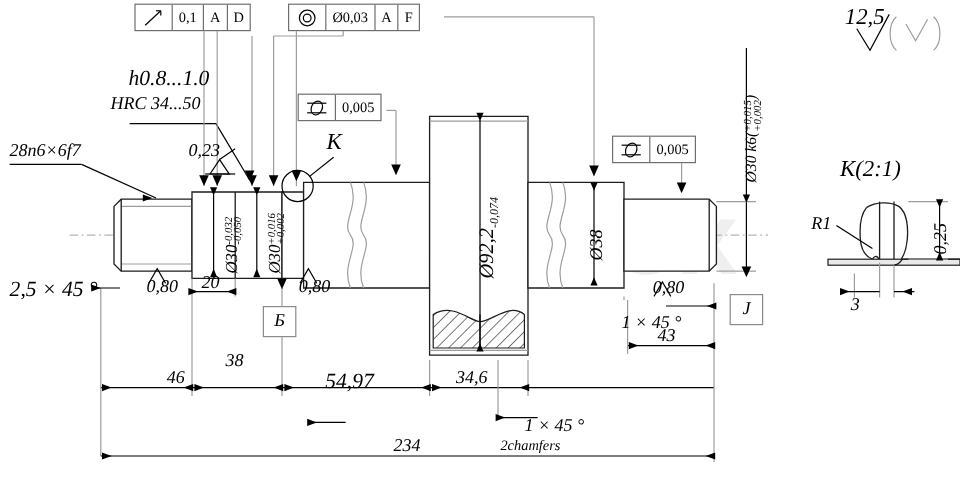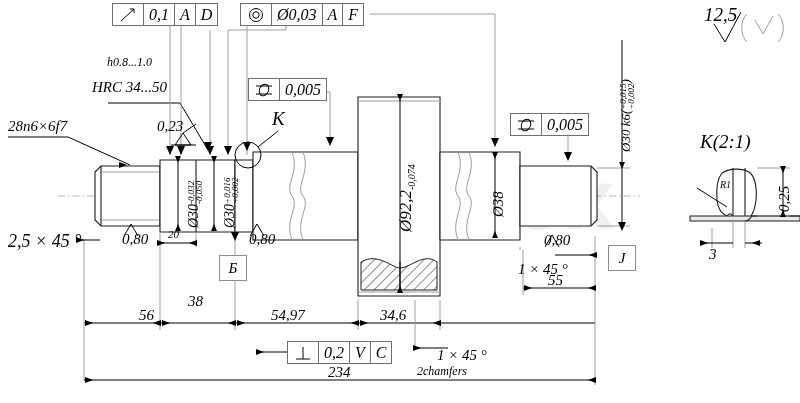--- a/index.html
+++ b/index.html
@@ -14,21 +14,21 @@
 
   
   .lbl{position:absolute;font-style:italic;white-space:nowrap;z-index:6;
        font-family:"Liberation Serif",serif;}
   .v{transform-origin:0 0;}
 
   
   .fcf{position:absolute;display:flex;border:1px solid #6f6f6f;background:#fff;
        height:21px;z-index:8;}
   .fcf > div{display:flex;align-items:center;justify-content:center;
-       border-right:1px solid #6f6f6f;font-style:italic;font-size:16px;padding:0 5px;}
+       border-right:1px solid #6f6f6f;font-size:12px;padding:0 5px;}
   .fcf > div:last-child{border-right:none;}
   .fcf .sym{padding:0 3px;width:24px;}
 
   .datum{position:absolute;border:1px solid #8a8a8a;background:#fff;
          width:26px;height:24px;display:flex;align-items:center;justify-content:center;
          font-style:italic;font-size:15px;z-index:9;}
 
   
   .arw{position:absolute;width:0;height:0;z-index:7;}
   .adown{border-left:4px solid transparent;border-right:4px solid transparent;
@@ -280,38 +280,27 @@
     <div class="sym">
       <svg width="18" height="16" style="position:static">
           <ellipse cx="9" cy="8" rx="4.5" ry="6" transform="rotate(25 9 8)" class="s0"></ellipse>
           <line x1="1" y1="4" x2="17" y2="4" class="s0"></line>
           <line x1="1" y1="12" x2="17" y2="12" class="s0"></line>
         </svg>
     </div>
     <div>0,005</div>
   </div>
 
-  <div class="fcf" style="left:287px;top:341px">
-    <div class="sym">
-      <svg width="18" height="16" style="position:static">
-          <line x1="9" y1="2" x2="9" y2="14" class="s0"></line>
-          <line x1="2" y1="14" x2="16" y2="14" class="s0"></line>
-        </svg>
-    </div>
-    <div>0,2</div>
-    <div>V</div>
-    <div>C</div>
-  </div>
 
   <div class="datum" style="left:219px;top:255px">Б</div>
   <div class="datum" style="left:608px;top:245px">J</div>
 
   <div class="lbl" style="left:8px;top:118px;font-size:15px">28n6×6f7</div>
 
-  <div class="lbl" style="left:107px;top:55px;font-size:12px">h0.8...1.0</div>
+  <div class="lbl" style="left:107px;top:55px;font-size:18px">h0.8...1.0</div>
   <div class="lbl" style="left:92px;top:79px;font-size:15px">HRC 34...50</div>
 
   <div class="lbl" style="left:157px;top:118px;font-size:15px">0,23</div>
 
   <div class="lbl" style="left:272px;top:108px;font-size:19px">K</div>
 
   <div class="lbl v" style="left:186px;top:228px;font-size:14px;transform:rotate(-90deg)">
     <span>Ø30</span><span style="display:inline-block;vertical-align:middle;font-size:9px;line-height:8px;text-align:left;"><span style="display:block">-0,032</span><span style="display:block">-0,050</span></span>
   </div>
 
@@ -331,36 +320,36 @@
 
   <div class="lbl" style="left:122px;top:231px;font-size:15px">0,80</div>
   <div class="lbl" style="left:249px;top:231px;font-size:15px">0,80</div>
   <div class="lbl" style="left:544px;top:232px;font-size:15px">0,80</div>
 
   <div class="lbl" style="left:8px;top:231px;font-size:18px">2,5 × 45 °</div>
   <div class="lbl" style="left:518px;top:261px;font-size:15px">1 × 45 °</div>
   <div class="lbl" style="left:437px;top:347px;font-size:15px">1 × 45 °</div>
   <div class="lbl" style="left:417px;top:364px;font-size:12px">2chamfers</div>
 
-  <div class="lbl" style="left:168px;top:228px;font-size:11px">20</div>
-  <div class="lbl" style="left:139px;top:307px;font-size:15px">56</div>
+  <div class="lbl" style="left:168px;top:228px;font-size:15px">20</div>
+  <div class="lbl" style="left:139px;top:307px;font-size:15px">46</div>
   <div class="lbl" style="left:188px;top:293px;font-size:15px">38</div>
-  <div class="lbl" style="left:271px;top:307px;font-size:15px">54,97</div>
+  <div class="lbl" style="left:271px;top:307px;font-size:18px">54,97</div>
   <div class="lbl" style="left:380px;top:307px;font-size:15px">34,6</div>
-  <div class="lbl" style="left:548px;top:272px;font-size:15px">55</div>
+  <div class="lbl" style="left:548px;top:272px;font-size:15px">43</div>
   <div class="lbl" style="left:328px;top:364px;font-size:15px">234</div>
 
   <div style="position:absolute;left:700px;top:4px;z-index:8">
     <div class="lbl" style="left:4px;top:0;font-size:19px;position:absolute">12,5</div>
     <svg width="100" height="44" style="position:absolute;left:0;top:0">
       <path class="s0" d="M 14,20 L 25,38 L 41,8"></path>
       <path class="sg" d="M 47,10 C 40,16 40,32 47,38"></path>
       <path class="sg" d="M 78,10 C 85,16 85,32 78,38"></path>
       <path class="sg" d="M 55,16 L 63,30 L 73,12"></path>
     </svg>
   </div>
 
   <div class="lbl" style="left:700px;top:131px;font-size:19px">K(2:1)</div>
-  <div class="lbl" style="left:720px;top:179px;font-size:10px">R1</div>
+  <div class="lbl" style="left:676px;top:179px;font-size:15px">R1</div>
   <div class="lbl v" style="left:776px;top:212px;font-size:15px;transform:rotate(-90deg)">0,25</div>
   <div class="lbl" style="left:709px;top:246px;font-size:15px">3</div>
 
 </div>
 
 </body></html>

